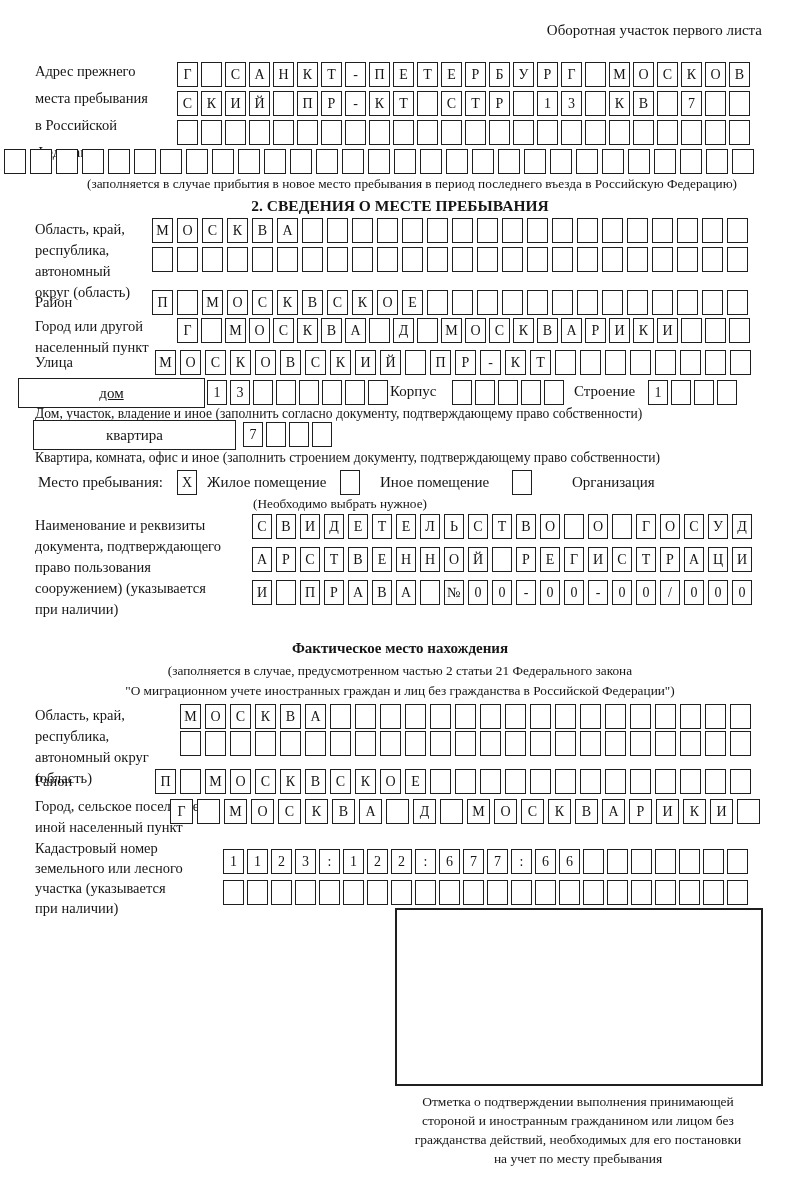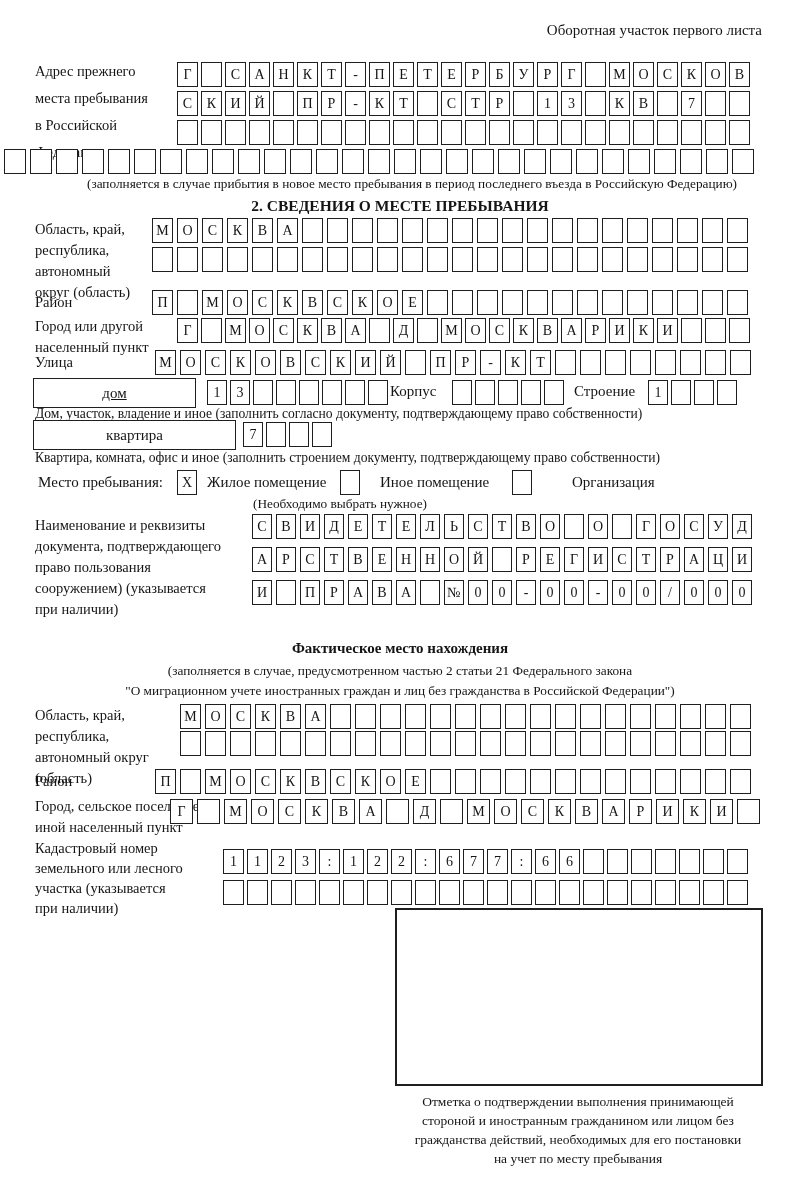--- a/index.html
+++ b/index.html
@@ -290,21 +290,21 @@
       <span class="cell"></span>
       <span class="cell"></span>
       <span class="cell"></span>
       <span class="cell"></span>
       <span class="cell"></span>
       <span class="cell"></span>
       <span class="cell"></span>
       <span class="cell"></span>
     </div>
 
-  <div class="abs widebox" style="left:33px;top:378px;width:163px;text-decoration:underline;">дом</div>
+  <div class="abs widebox" style="left:18px;top:378px;width:187px;text-decoration:underline;">дом</div>
   <div class="abs cells" style="left:207px;top:380px;--w:20px;--g:3px;">
       <span class="cell">1</span>
       <span class="cell">3</span>
       <span class="cell"></span>
       <span class="cell"></span>
       <span class="cell"></span>
       <span class="cell"></span>
       <span class="cell"></span>
       <span class="cell"></span>
     </div>

